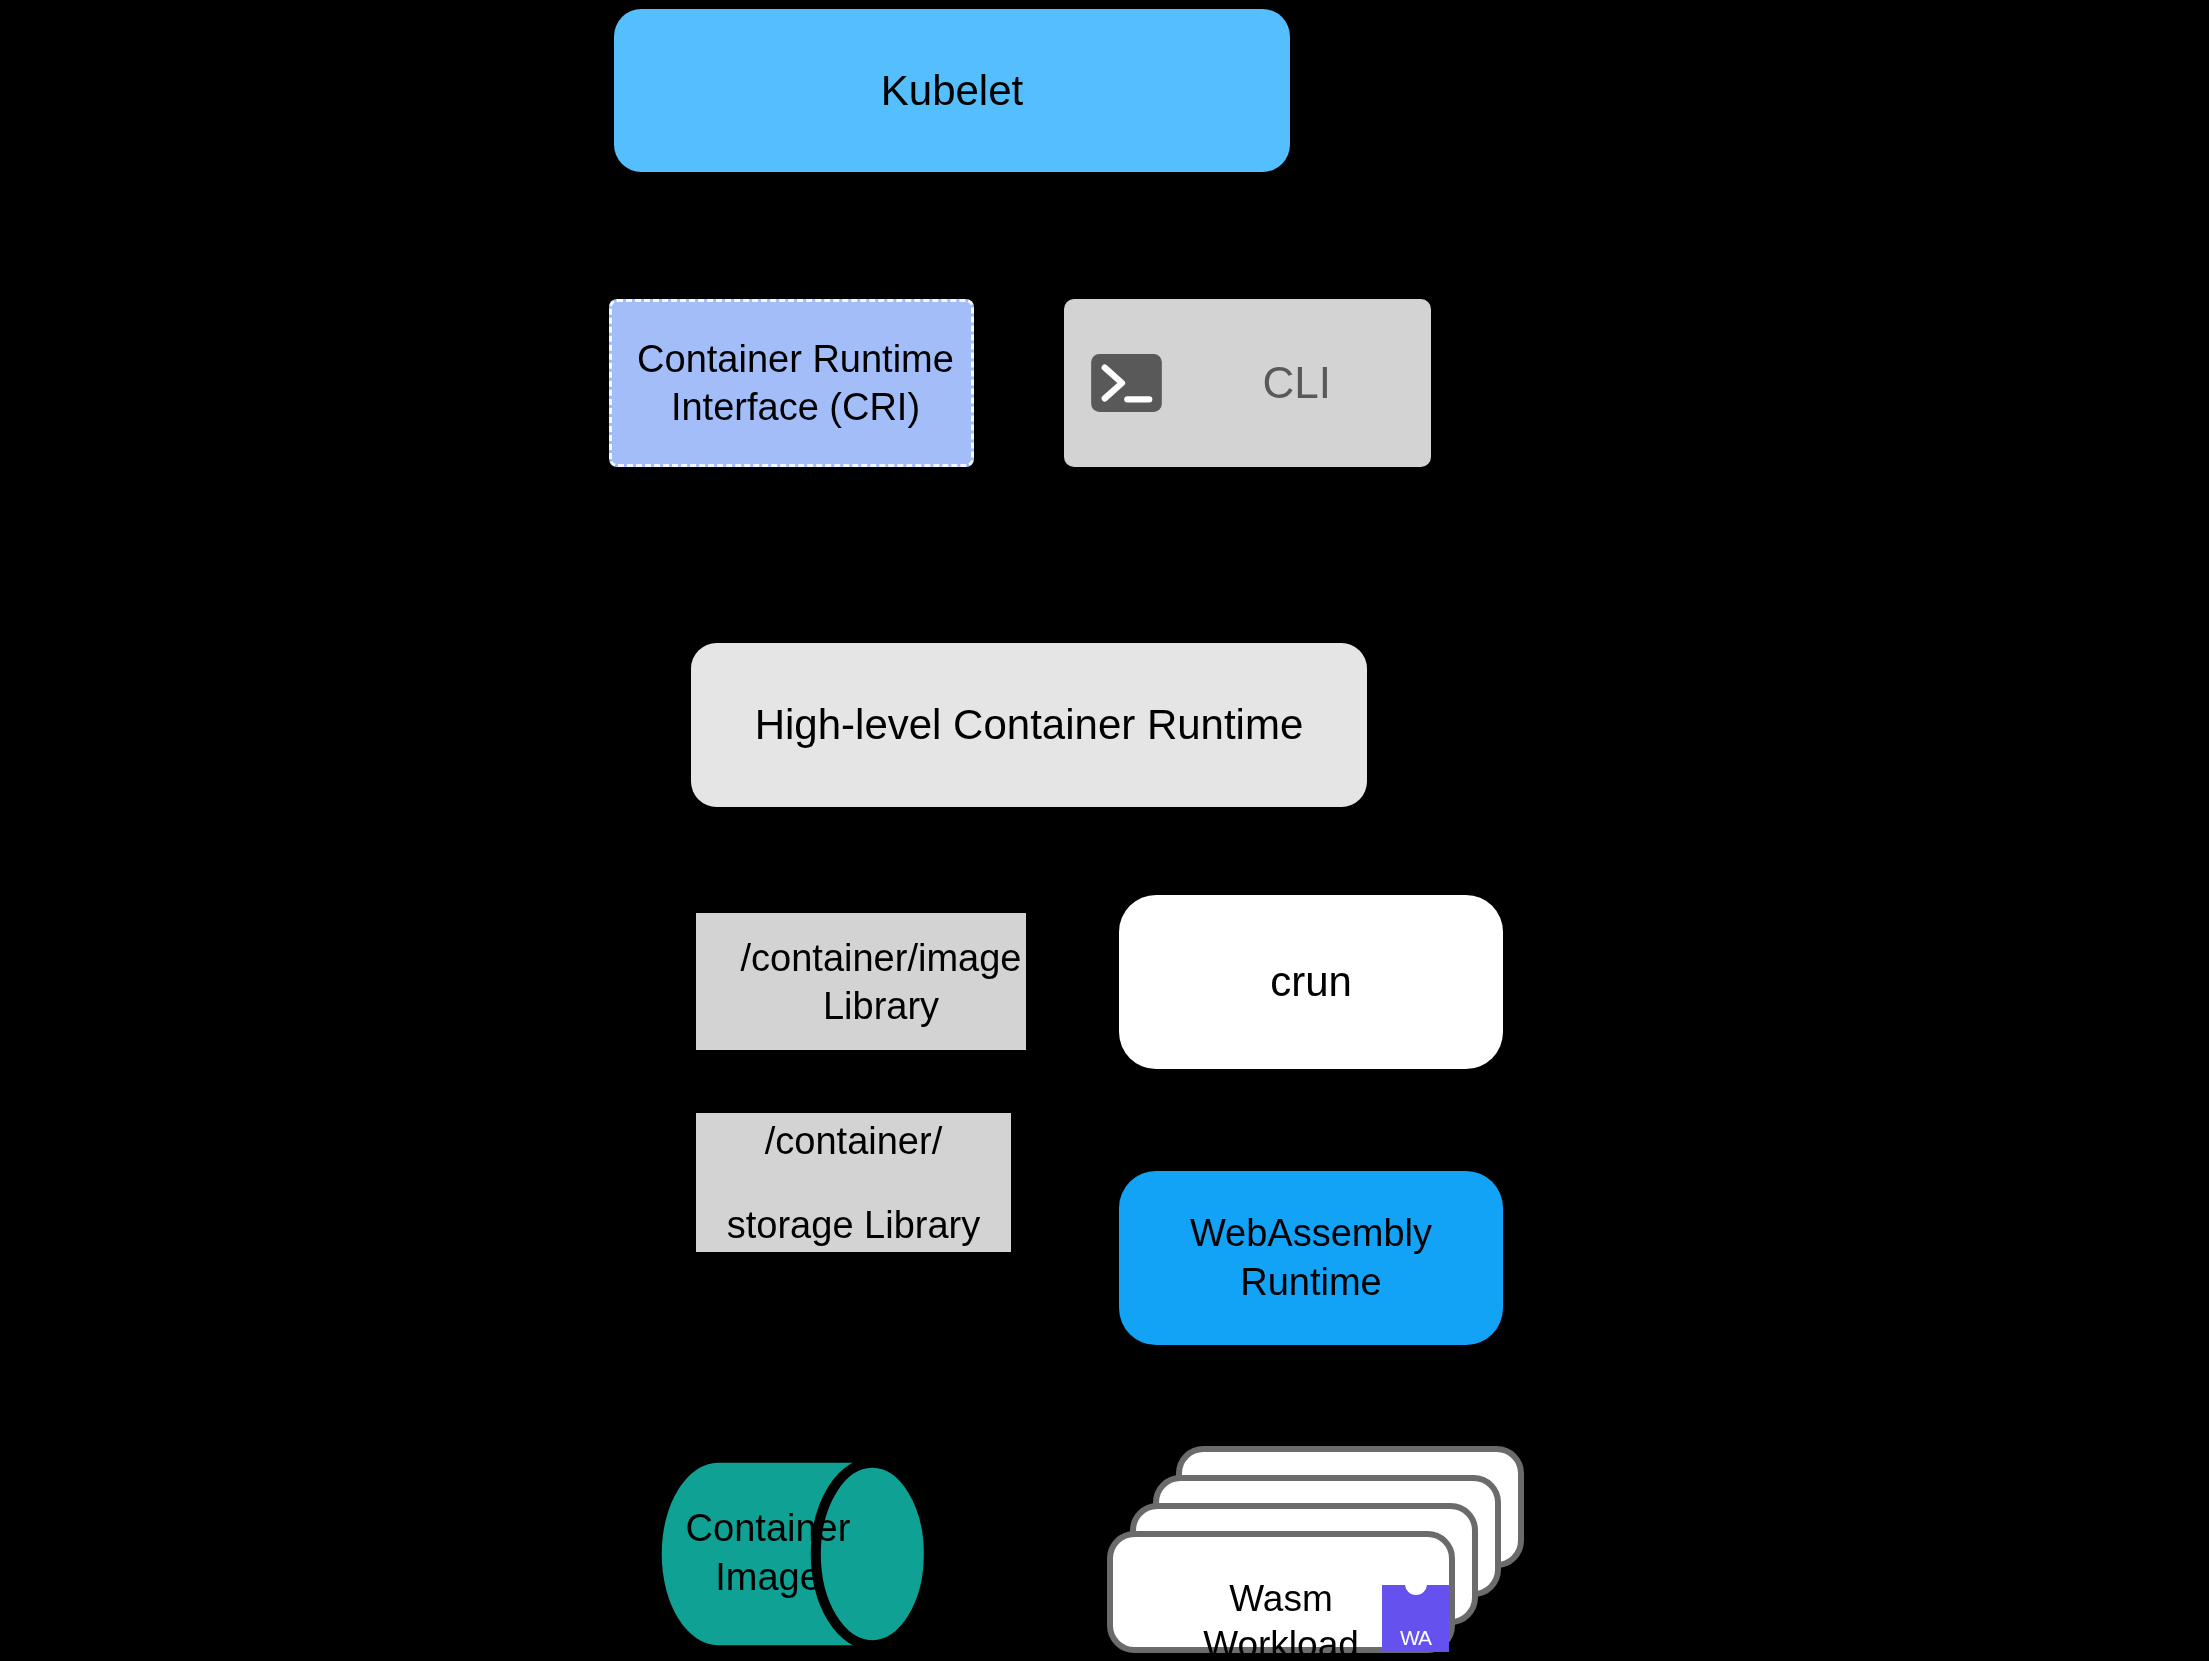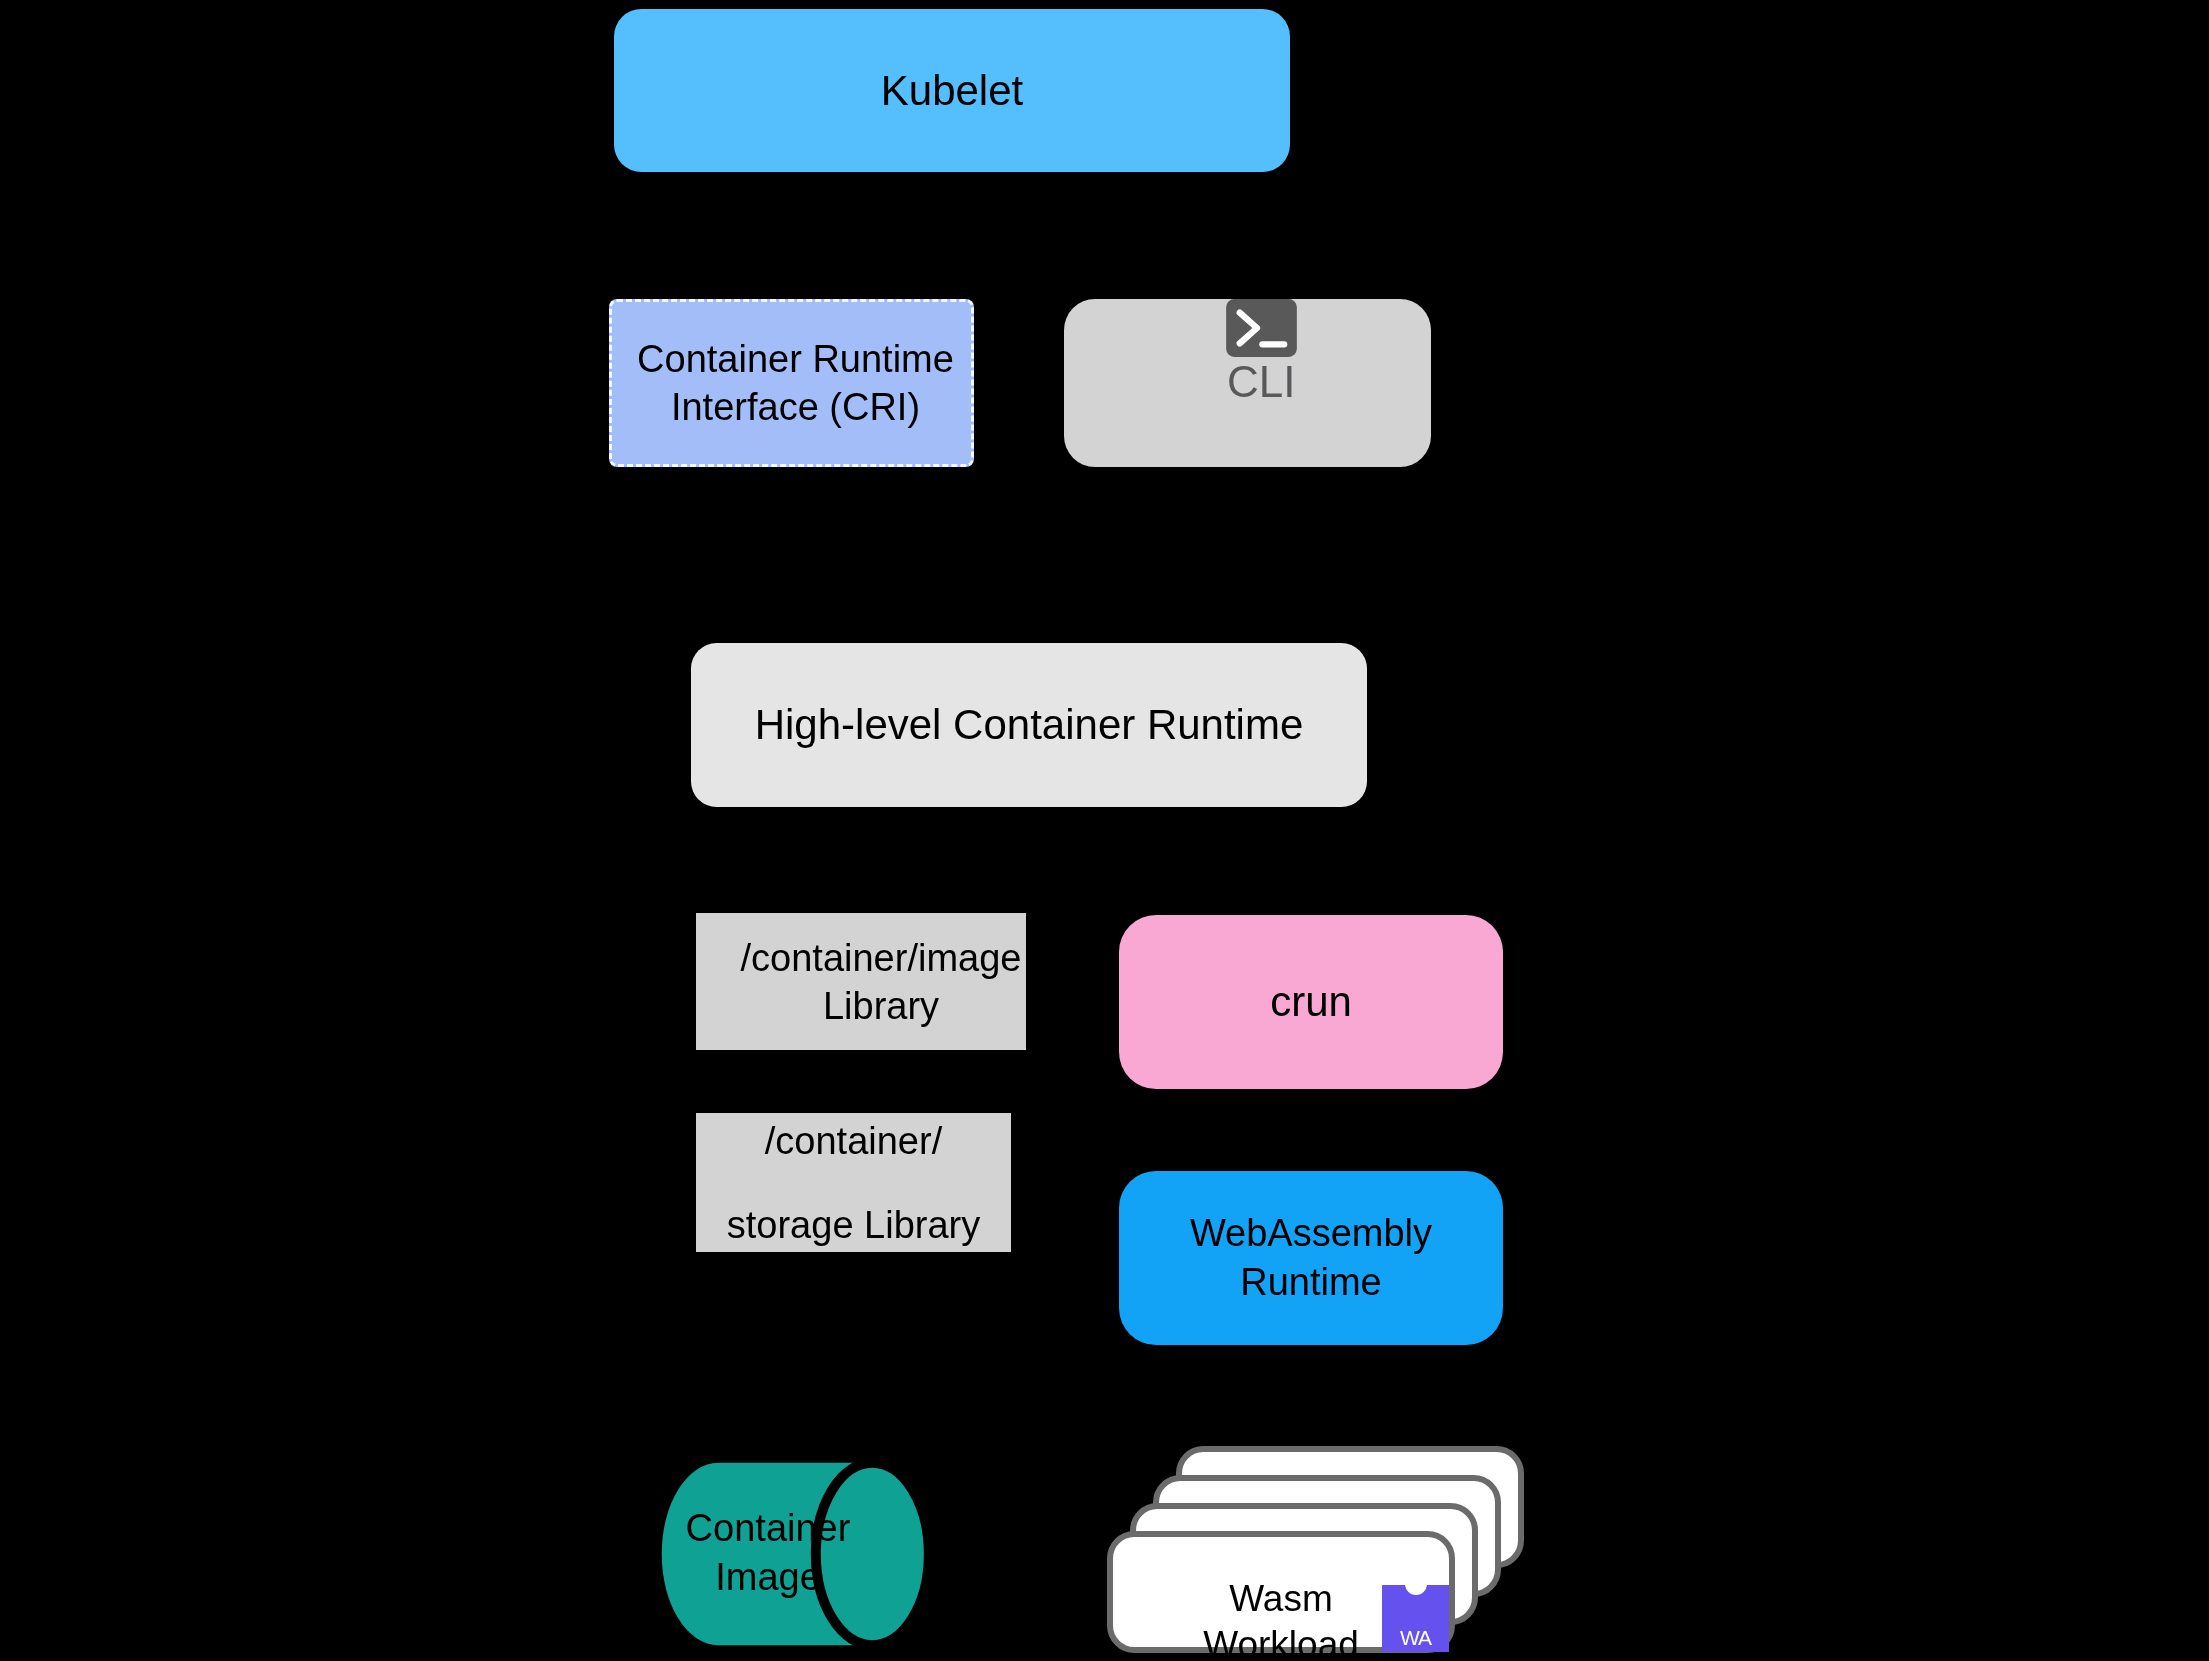--- a/index.html
+++ b/index.html
@@ -16,25 +16,25 @@
     position:absolute;
     display:flex;
     flex-direction:column;
     align-items:center;
     justify-content:center;
     text-align:center;
     box-sizing:border-box;
   }
   .kubelet{left:614px;top:9.1px;width:676px;height:163px;background:#55BEFC;border-radius:27.4px;font-size:42px;}
   .cri{left:609px;top:299px;width:365px;height:168px;background:#A2BDF8;border:3.7px dashed #F4F7FF;border-radius:8px;font-size:38px;line-height:48px;padding-left:8px;}
-  .cli{left:1064px;top:299px;width:367px;height:168px;background:#D3D3D3;border-radius:31px;flex-direction:column;justify-content:flex-start;padding-left:27.4px;}
+  .cli{left:1064px;top:299px;width:367px;height:168px;background:#D3D3D3;border-radius:10px;flex-direction:row;justify-content:flex-start;padding-left:27.4px;}
   .cli-label{flex:1;text-align:center;font-size:44px;color:#58595B;}
   .hlr{left:691px;top:643px;width:676px;height:164px;background:#e5e5e5;border-radius:25.6px;font-size:42px;}
   .imglib{left:696px;top:913px;width:330px;height:137px;background:#D3D3D3;font-size:38px;line-height:48px;padding-left:40px;}
-  .crun{left:1119px;top:895px;width:384px;height:174px;background:#f9a8d4;border-radius:37px;font-size:42px;margin-top:20px;}
+  .crun{left:1119px;top:895px;width:384px;height:174px;background:#ffffff;border-radius:37px;font-size:42px;}
   .storlib{left:696px;top:1113px;width:315px;height:139px;background:#D3D3D3;font-size:38px;line-height:48px;gap:36px;}
   .wasmrt{left:1119px;top:1171px;width:384px;height:174px;background:#12A3F7;border-radius:37px;font-size:38px;line-height:49px;}
 
   
   .cyl{position:absolute;left:645px;top:1461px;width:296px;height:186px;}
   .cyl-label{
     position:absolute;left:654px;top:1504px;width:228px;
     text-align:center;font-size:38px;line-height:49px;color:#000;
   }
 

